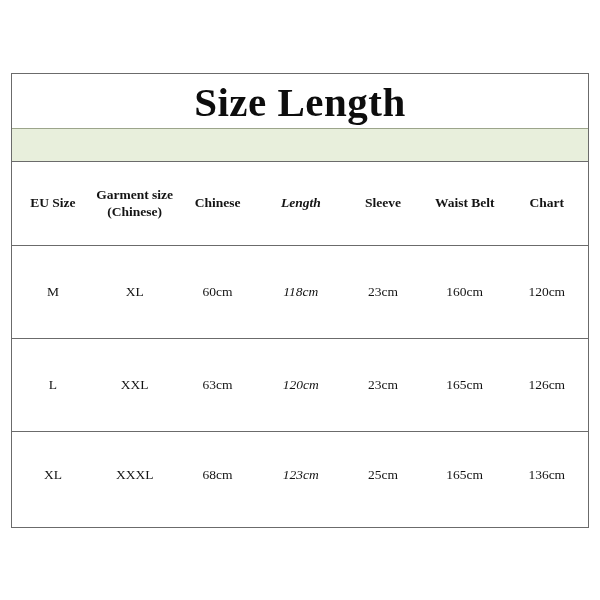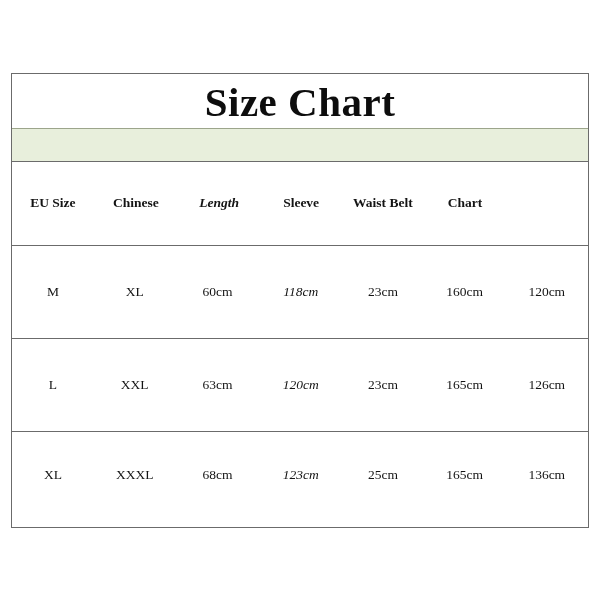--- a/index.html
+++ b/index.html
@@ -109,29 +109,31 @@
   .col-4 { width: 14.2%; }   
   .col-5 { width: 14.2%; }   
   .col-6 { width: 14.3%; }   
 </style>
 </head>
 <body>
 
 <div id="size-chart-table">
 
   <div class="title-band">
-    <div class="chart-title">Size Chart</div>
+    <div class="chart-title">Size Length</div>
   </div>
 
   <div class="accent-band"></div>
 
   <div class="grid">
 
     <div class="grid-row header-row">
       <div class="cell col-0">EU Size</div>
+      <div class="cell col-1">Garment size
+(Chinese)</div>
       <div class="cell col-2">Chinese</div>
       <div class="cell col-3">Length</div>
       <div class="cell col-4">Sleeve</div>
       <div class="cell col-5">Waist Belt</div>
       <div class="cell col-6">Chart</div>
     </div>
 
     <div class="grid-row data-row">
       <div class="cell col-0">M</div>
       <div class="cell col-1">XL</div>

